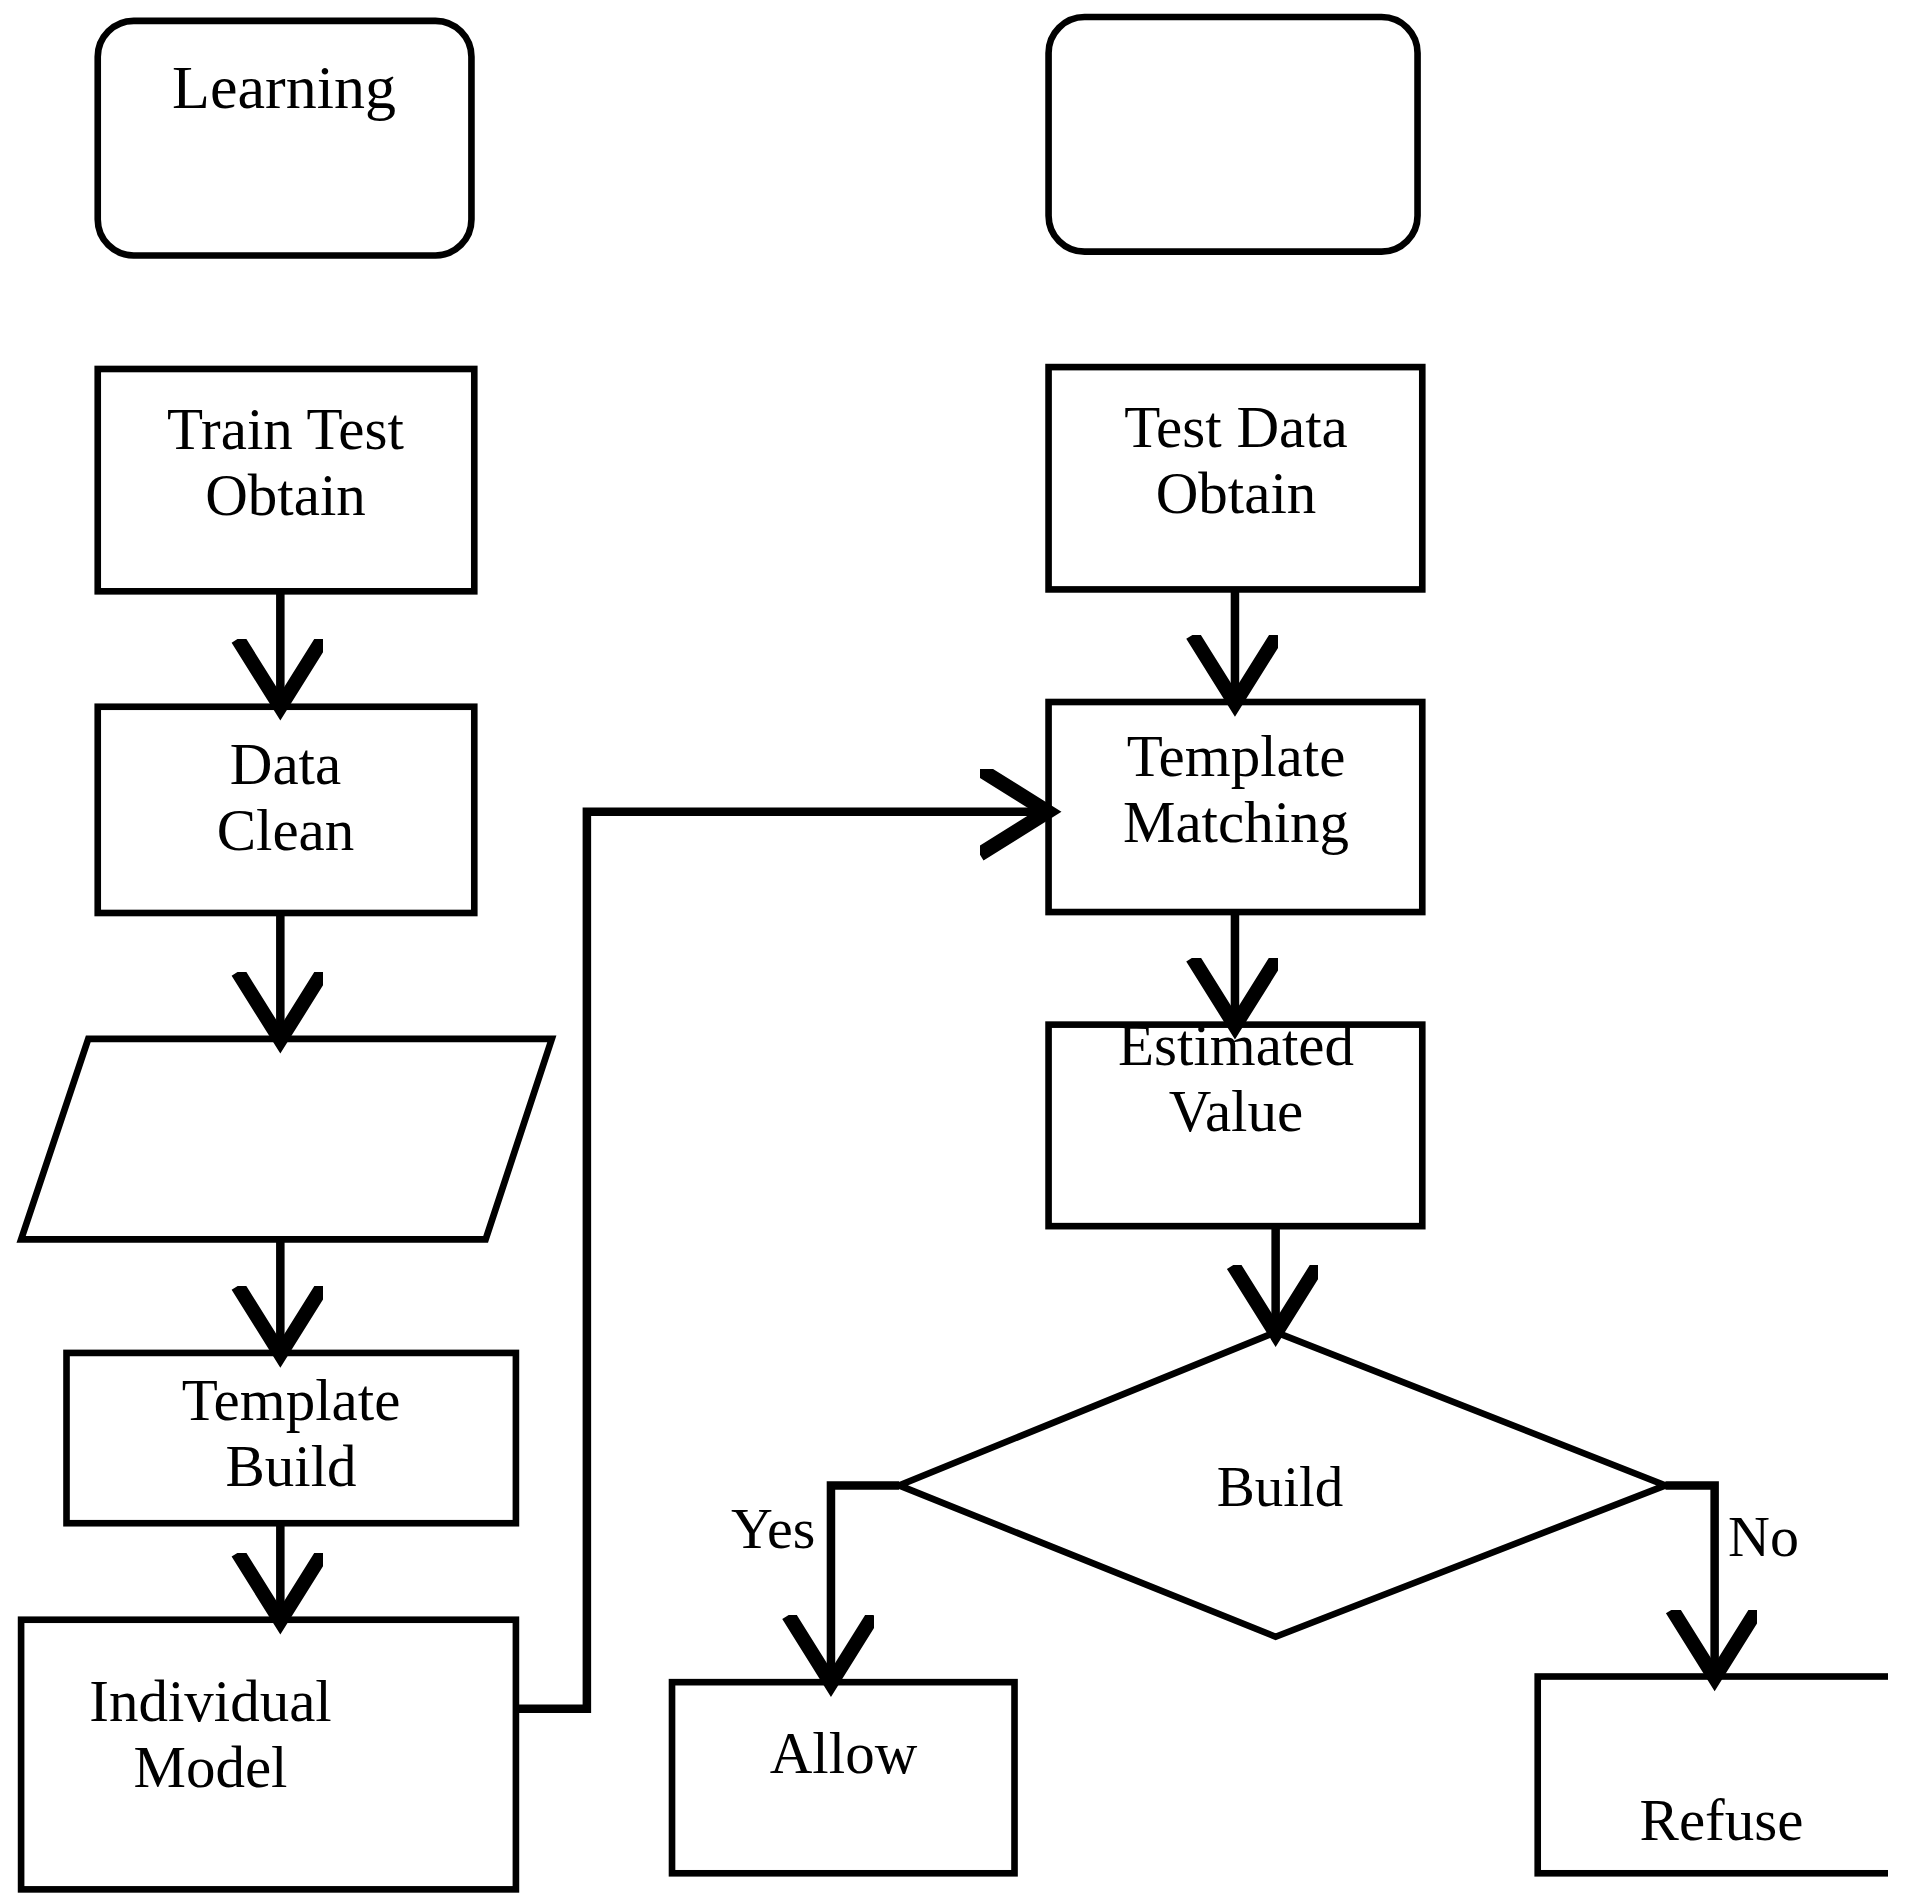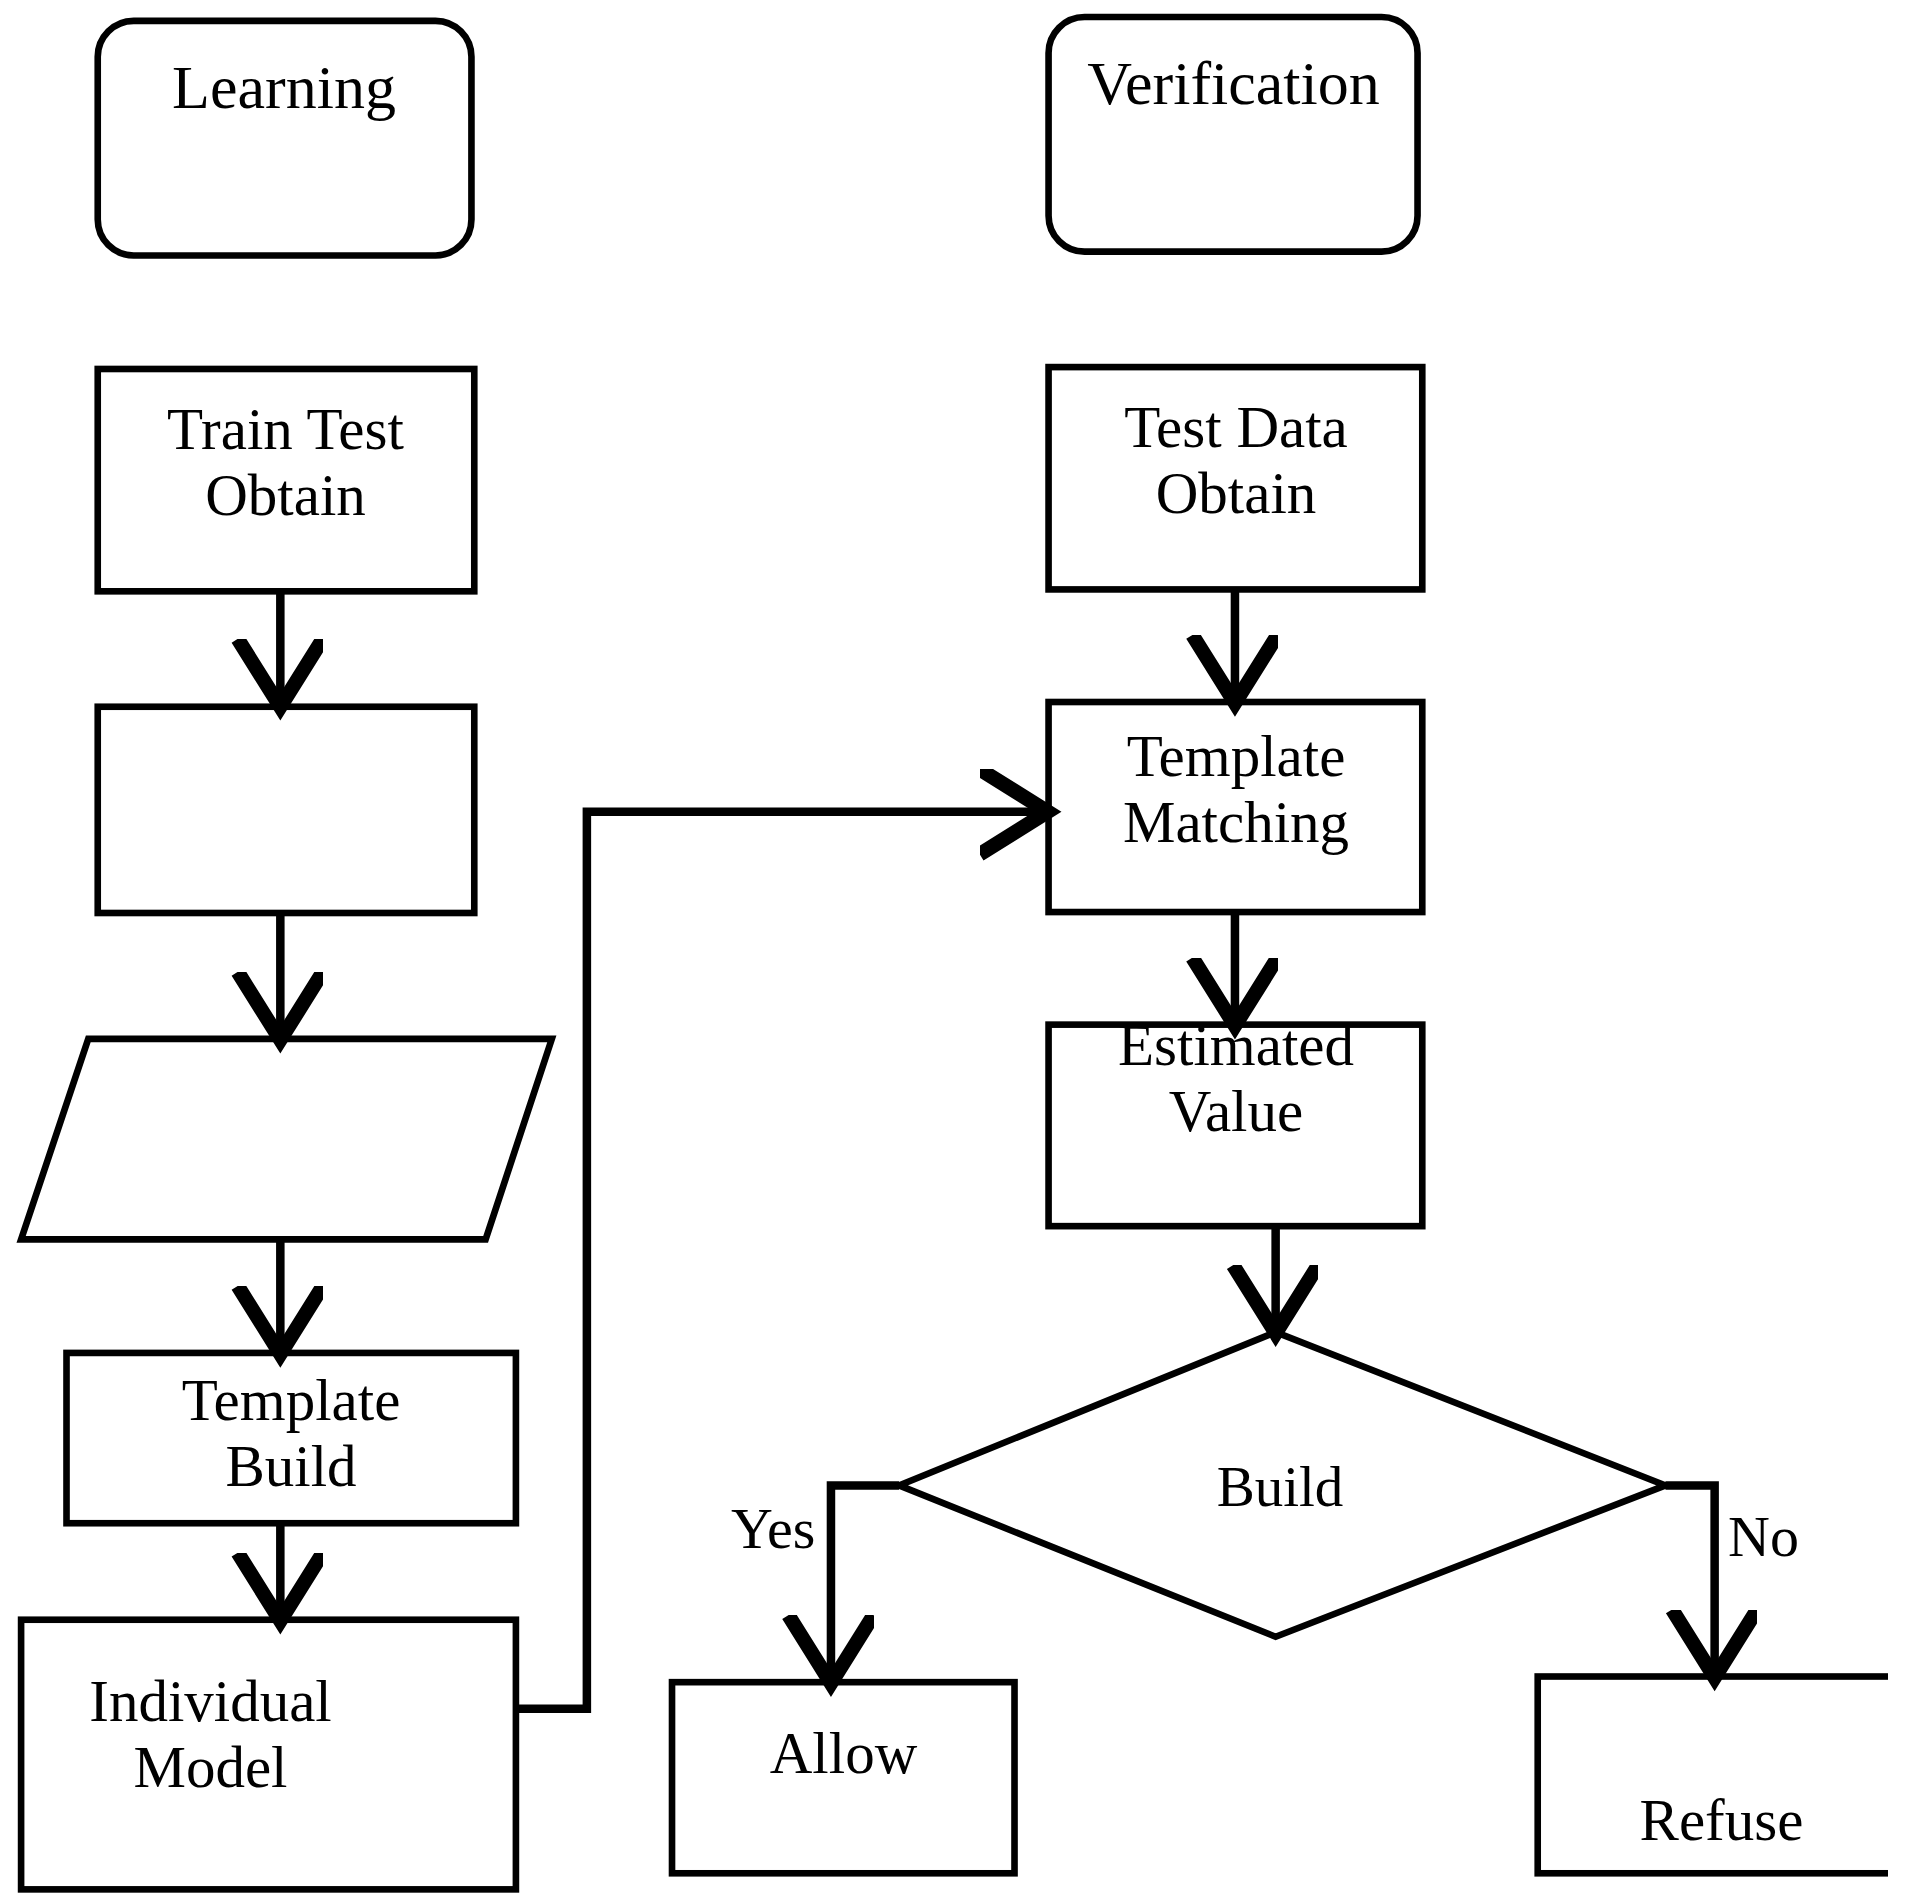--- a/index.html
+++ b/index.html
@@ -107,25 +107,26 @@
 
     <path d="M 1348 1296 L 1348 1402" fill="none" stroke="#000000" stroke-width="9" marker-end="url(#arrowhead)"></path>
 
     <path d="M 950 1570 L 878 1570 L 878 1772" fill="none" stroke="#000000" stroke-width="9" stroke-linejoin="miter" marker-end="url(#arrowhead)"></path>
 
     <path d="M 1760 1570 L 1812 1570 L 1812 1766" fill="none" stroke="#000000" stroke-width="9" stroke-linejoin="miter" marker-end="url(#arrowhead)"></path>
   </svg>
 
   <div class="node-label lane-title" style="left:97px; top:53px; width:374px;">Learning</div>
 
-  <div class="node-label lane-title" style="left:1049px; top:49px; width:369px;">Verification</div>
 
   <div class="node-label proc-text" style="left:97px; top:396px; width:377px;">Train Test
 Obtain</div>
 
+  <div class="node-label proc-text" style="left:97px; top:731px; width:377px;">Data
+Clean</div>
 
 
   <div class="node-label proc-text" style="left:66px; top:1367px; width:450px;">Template
 Build</div>
 
   <div class="node-label proc-text" style="left:21px; top:1668px; width:379px;">Individual
 Model</div>
 
   <div class="node-label proc-text" style="left:1049px; top:394px; width:374px;">Test Data
 Obtain</div>

